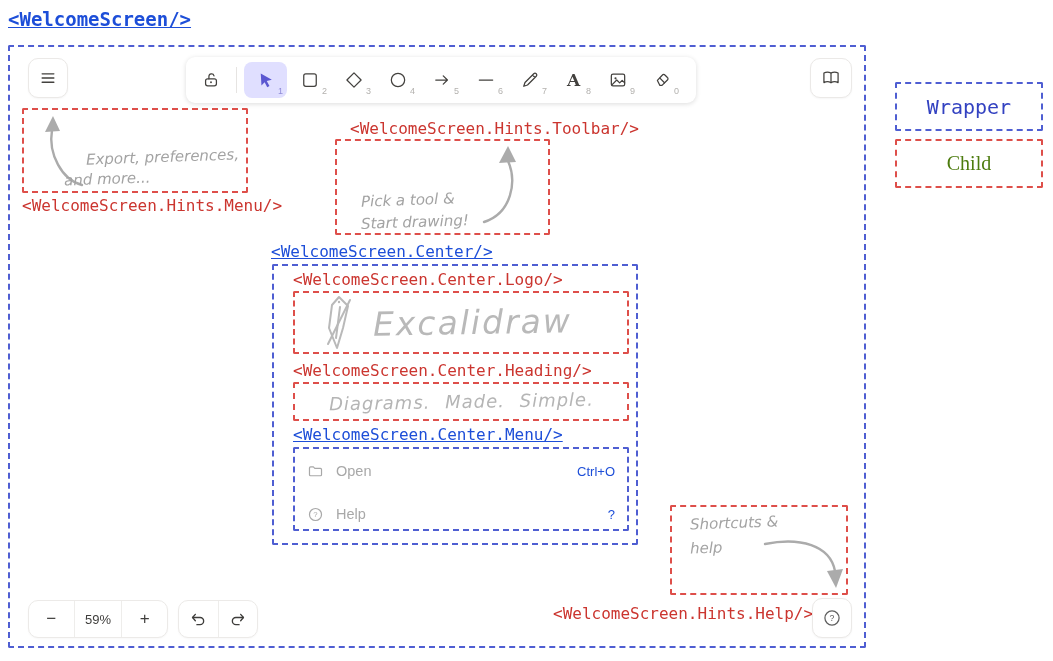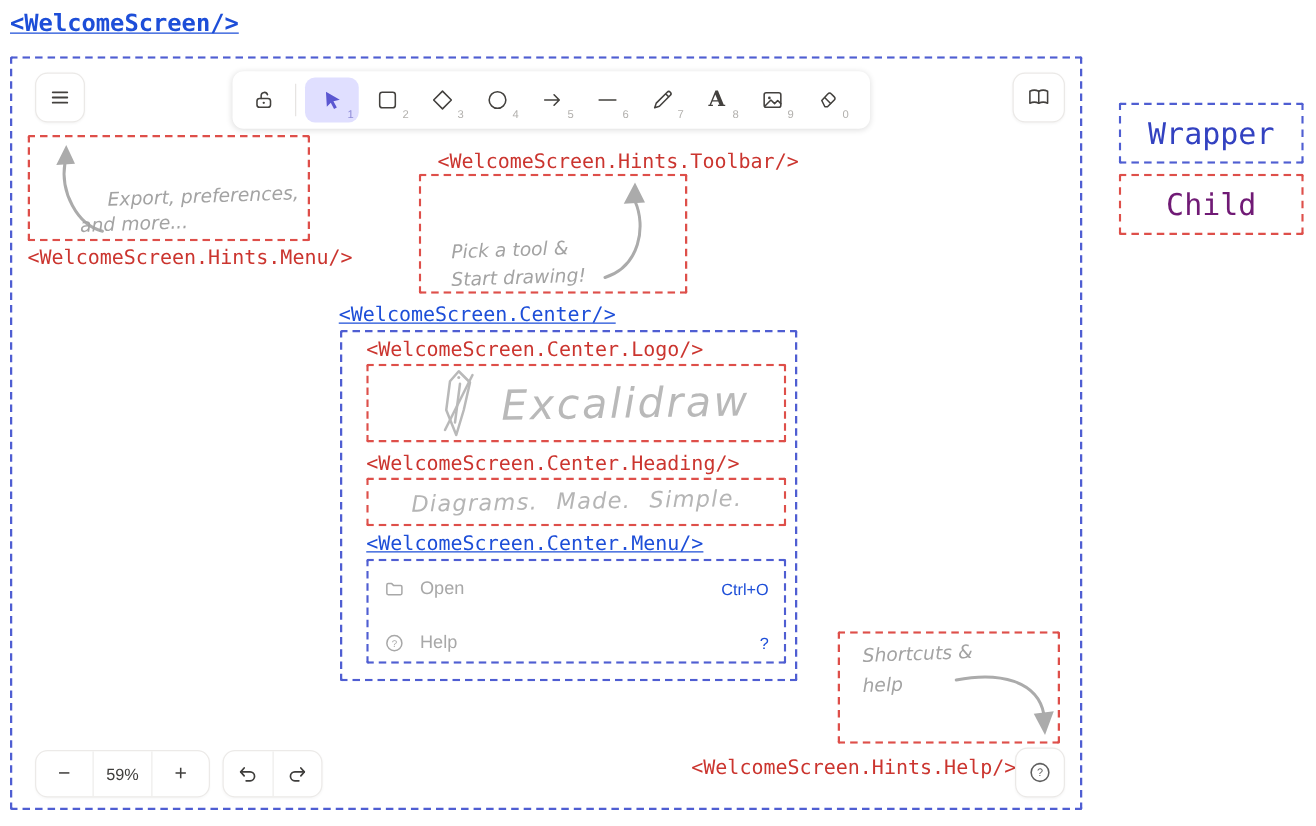--- a/index.html
+++ b/index.html
@@ -31,21 +31,21 @@
        align-items:stretch;overflow:hidden;box-sizing:border-box;
        box-shadow:0 1px 2px rgba(0,0,0,0.03);}
   .bar .seg{display:flex;align-items:center;justify-content:center;color:#3f3e3c;}
   .bar .seg + .seg{border-left:1px solid #eeedeb;}
   .zoomval{font-size:13px;color:#8a8a8a;}
   .menu-row{position:absolute;left:12px;right:12px;height:30px;display:flex;
         align-items:center;gap:12px;color:#a8a8a8;}
   .menu-row .lbl{font-size:14.5px;}
   .menu-row .sc{margin-left:auto;font-size:13px;color:#1d4ed8;}
   .legend-box{width:148px;height:49px;display:flex;align-items:center;justify-content:center;
-        font-family:"DejaVu Sans Mono","Liberation Mono",monospace;font-size:24px;}
+        font-family:"DejaVu Sans Mono","Liberation Mono",monospace;font-size:20px;}
   .logo-word{font-family:"DejaVu Sans",sans-serif;font-style:italic;font-size:33px;
         color:#b9b9b9;letter-spacing:2px;white-space:nowrap;}
   .heading-txt{font-family:"DejaVu Sans",sans-serif;font-style:italic;font-size:18px;
         color:#b5b5b5;letter-spacing:1px;word-spacing:8px;white-space:nowrap;
         transform:rotate(-1deg);}
   svg{display:block;}
   .icon-stroke{fill:none;stroke:currentColor;stroke-width:1.5;
         stroke-linecap:round;stroke-linejoin:round;}
   .hint-arrow{stroke:#ababab;stroke-width:2.4;fill:none;stroke-linecap:round;}
   .hint-head{fill:#ababab;stroke:none;}
@@ -194,21 +194,21 @@
   </svg>
   <div class="abs hand" style="left:24px;top:50px;">Pick a tool &amp;</div>
   <div class="abs hand" style="left:24px;top:72px;">Start drawing!</div>
 </div>
 
 <div class="abs anno blue" style="left:271px;top:242px;">&lt;WelcomeScreen.Center/&gt;</div>
 <div class="abs wrapper-box" style="left:272px;top:264px;width:366px;height:281px;">
 
   <div class="abs anno red" style="left:19px;top:4px;">&lt;WelcomeScreen.Center.Logo/&gt;</div>
   <div class="abs child-box" style="left:19px;top:25px;width:336px;height:63px;">
-    <div class="abs" style="left:0;top:0;width:100%;height:100%;display:flex;align-items:center;justify-content:center;">
+    <div class="abs" style="left:0;top:0;width:100%;height:100%;display:flex;align-items:center;">
       <svg width="40" height="58" viewBox="0 0 40 58" style="margin-left:24px;flex:none;">
         <g fill="none" stroke="#b9b9b9" stroke-width="2" stroke-linecap="round" stroke-linejoin="round">
           <path d="M20 3 L29 12 L24 34 L18 54 L10 34 L13 11 Z"></path>
           <path d="M21 13 L17 44"></path>
           <path d="M31 6 L9 50"></path>
           <circle cx="20" cy="8" r="1.2" fill="#b9b9b9" stroke="none"></circle>
         </g>
       </svg>
       <span class="logo-word" style="margin-left:14px;transform:rotate(-1deg);">Excalidraw</span>
     </div>
@@ -287,15 +287,15 @@
         <path d="M19.5 9.5 H10 A4.5 4.5 0 0 0 10 18.5 H14"></path>
         <path d="M16 5.5 L19.5 9.5 L16 13.5"></path>
       </svg>
     </span>
   </div>
 </div>
 
 <div class="abs wrapper-box legend-box" style="left:895px;top:82px;color:#3342c1;">
   <span>Wrapper</span>
 </div>
-<div class="abs child-box legend-box" style="left:895px;top:139px;color:#701a75;">
+<div class="abs child-box legend-box" style="left:895px;top:139px;color:#4d7c0f;font-family:Liberation Serif, serif;">
   <span>Child</span>
 </div>
 
 </body></html>

